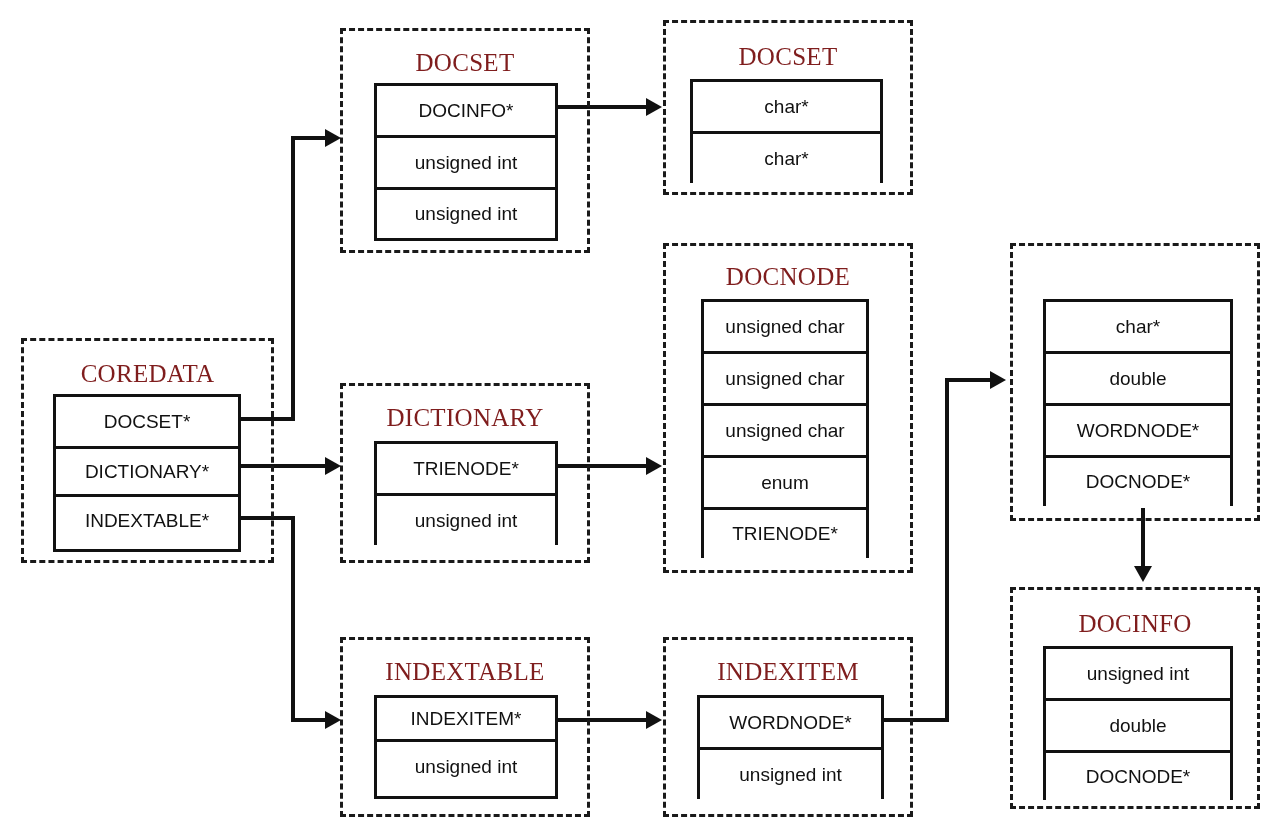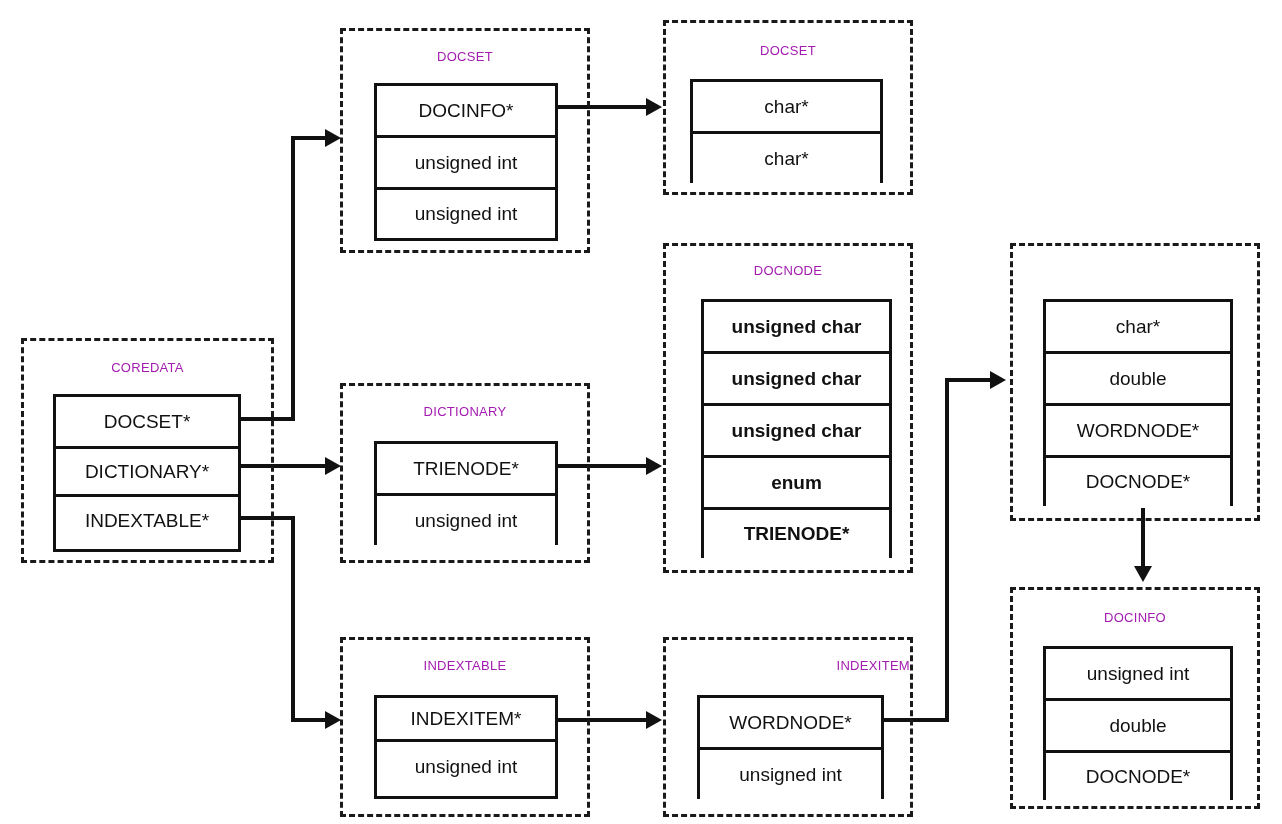--- a/index.html
+++ b/index.html
@@ -3,21 +3,21 @@
 <meta charset="utf-8">
 <style>
   html,body{margin:0;padding:0;background:#ffffff;}
   body{width:1282px;height:824px;overflow:hidden;
        font-family:"Liberation Sans","DejaVu Sans",sans-serif;color:#000;}
   #stage{position:relative;width:1282px;height:824px;background:#fff;}
 
   
   .struct{position:absolute;border:3px dashed #1a1a1a;background:transparent;box-sizing:border-box;}
   .struct-title{position:absolute;left:0;right:0;text-align:center;
-                font-size:13px;letter-spacing:.3px;color:#a21caf;white-space:nowrap;}
+                font-size:25px;letter-spacing:.3px;color:#7f1d1d;white-space:nowrap;font-family:Liberation Serif, serif;}
   
   .fields{position:absolute;border:3px solid #111;background:#fff;box-sizing:border-box;}
   .field{border-bottom:3px solid #111;box-sizing:border-box;display:flex;
          align-items:center;justify-content:center;font-size:19px;color:#111;
          background:#fff;white-space:nowrap;}
   .field:last-child{border-bottom:none;}
 
   
   .hline{position:absolute;background:#111;height:4px;}
   .vline{position:absolute;background:#111;width:4px;}
@@ -97,21 +97,21 @@
   <div class="struct" style="left:340px;top:383px;width:250px;height:180px;">
     <div class="struct-title" style="top:18px;">DICTIONARY</div>
     <div class="fields" style="left:31px;top:55px;width:184px;height:104px;">
       <div class="field" style="height:52px;">TRIENODE*</div>
       <div class="field" style="height:49px;">unsigned int</div>
     </div>
   </div>
 
   <div class="struct" style="left:663px;top:243px;width:250px;height:330px;">
     <div class="struct-title" style="top:17px;">DOCNODE</div>
-    <div class="fields" style="left:35px;top:53px;width:191px;height:259px;font-weight:bold;">
+    <div class="fields" style="left:35px;top:53px;width:168px;height:259px;">
       <div class="field" style="height:52px;">unsigned char</div>
       <div class="field" style="height:52px;">unsigned char</div>
       <div class="field" style="height:52px;">unsigned char</div>
       <div class="field" style="height:52px;text-align:center;">enum</div>
       <div class="field" style="height:48px;">TRIENODE*</div>
     </div>
   </div>
 
   <div class="struct" style="left:1010px;top:243px;width:250px;height:278px;">
     <div class="fields" style="left:30px;top:53px;width:190px;height:207px;">
@@ -133,20 +133,20 @@
 
   <div class="struct" style="left:340px;top:637px;width:250px;height:180px;">
     <div class="struct-title" style="top:18px;">INDEXTABLE</div>
     <div class="fields" style="left:31px;top:55px;width:184px;height:104px;">
       <div class="field" style="height:44px;">INDEXITEM*</div>
       <div class="field" style="height:49px;">unsigned int</div>
     </div>
   </div>
 
   <div class="struct" style="left:663px;top:637px;width:250px;height:180px;">
-    <div class="struct-title" style="top:18px;text-align:right;">INDEXITEM</div>
+    <div class="struct-title" style="top:18px;">INDEXITEM</div>
     <div class="fields" style="left:31px;top:55px;width:187px;height:104px;">
       <div class="field" style="height:52px;">WORDNODE*</div>
       <div class="field" style="height:49px;">unsigned int</div>
     </div>
   </div>
 
 </div>
 
 </body></html>

